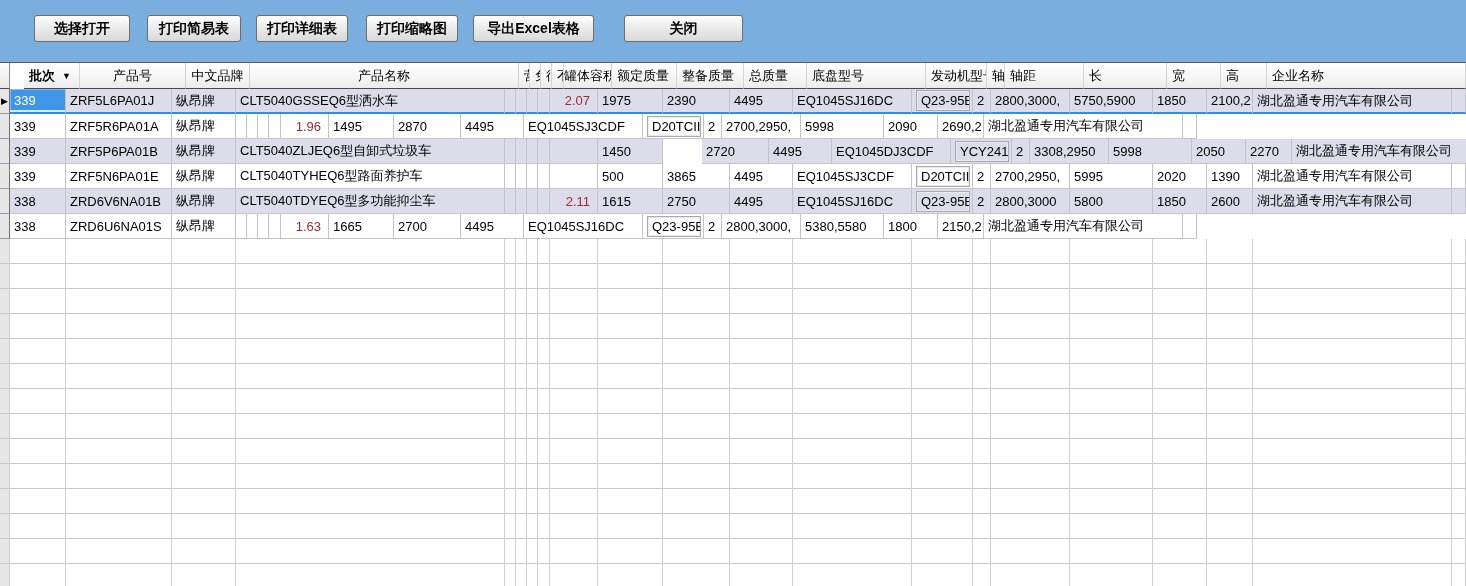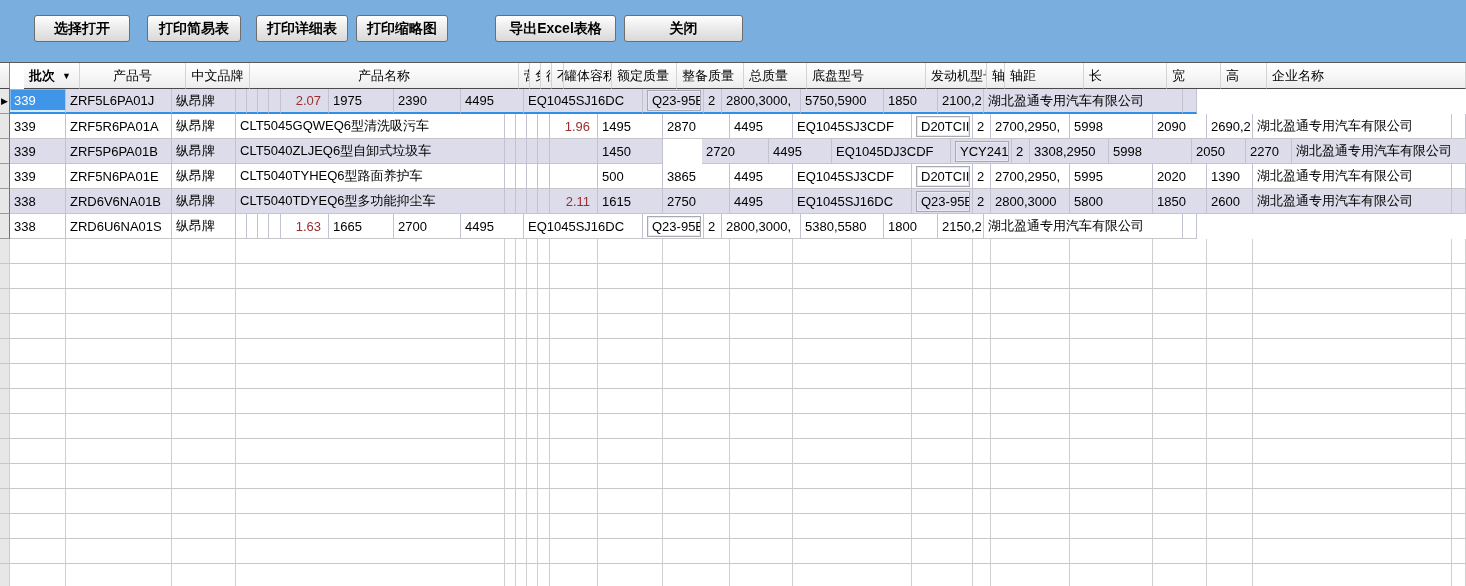--- a/index.html
+++ b/index.html
@@ -12,22 +12,22 @@
     background:linear-gradient(#ffffff,#ececec 45%,#d9d9d9);
     border:1px solid #6e6e6e;border-radius:3px;
     font-family:"Liberation Sans",sans-serif;font-size:14px;font-weight:bold;color:#000;
     display:flex;align-items:center;justify-content:center;cursor:default;
     box-shadow:0 1px 0 rgba(255,255,255,.4) inset;
     box-sizing:border-box;padding:0;
   }
   .btn-open{left:34px;width:96px;}
   .btn-simple{left:147px;width:94px;}
   .btn-detail{left:256px;width:92px;}
-  .btn-thumb{left:356px;width:92px;}
-  .btn-excel{left:495px;width:121px;}
+  .btn-thumb{left:366px;width:92px;}
+  .btn-excel{left:473px;width:121px;}
   .btn-close{left:624px;width:119px;}
 
   
   .grid{position:absolute;left:0;top:62px;width:1466px;height:524px;background:#fff;
         border-top:1px solid #5a5a5a;box-sizing:border-box;overflow:hidden;}
   .hrow{display:flex;height:26px;}
   .hcell{
     box-sizing:border-box;height:26px;
     background:linear-gradient(#ffffff,#f6f6f6 55%,#ececec);
     border-right:1px solid #d4d4d4;border-bottom:1px solid #4a4a4a;
@@ -150,20 +150,21 @@
           <span></span>
         </div>
       </div>
       <div class="row stripe focus">
         <div class="cell selcol" style="width: 10px; min-width: 10px;">
           <span class="arrow">▶</span>
         </div>
         <div class="cell cur" style="width: 56px; min-width: 56px;">339</div>
         <div class="cell" style="width: 106px; min-width: 106px;">ZRF5L6PA01J</div>
         <div class="cell" style="width: 64px; min-width: 64px;">纵昂牌</div>
+        <div class="cell" style="width: 269px; min-width: 269px;">CLT5040GSSEQ6型洒水车</div>
         <div class="cell" style="width: 11px; min-width: 11px;"></div>
         <div class="cell" style="width: 11px; min-width: 11px;"></div>
         <div class="cell" style="width: 11px; min-width: 11px;"></div>
         <div class="cell" style="width: 12px; min-width: 12px;"></div>
         <div class="cell red" style="width: 48px; min-width: 48px;">2.07</div>
         <div class="cell" style="width: 65px; min-width: 65px;">1975</div>
         <div class="cell" style="width: 67px; min-width: 67px;">2390</div>
         <div class="cell" style="width: 63px; min-width: 63px;">4495</div>
         <div class="cell" style="width: 119px; min-width: 119px;">EQ1045SJ16DC</div>
         <div class="cell" style="width: 61px; min-width: 61px;">
@@ -175,21 +176,20 @@
         <div class="cell" style="width: 54px; min-width: 54px;">1850</div>
         <div class="cell" style="width: 46px; min-width: 46px;">2100,2</div>
         <div class="cell" style="width: 199px; min-width: 199px;">湖北盈通专用汽车有限公司</div>
         <div class="cell" style="width: 14px; min-width: 14px;"></div>
       </div>
       <div class="row plain">
         <div class="cell selcol" style="width: 10px; min-width: 10px;"></div>
         <div class="cell" style="width: 56px; min-width: 56px;">339</div>
         <div class="cell" style="width: 106px; min-width: 106px;">ZRF5R6PA01A</div>
         <div class="cell" style="width: 64px; min-width: 64px;">纵昂牌</div>
-        <div class="cell" style="width: 269px; min-width: 269px;">CLT5045GQWEQ6型清洗吸污车</div>
         <div class="cell" style="width: 11px; min-width: 11px;"></div>
         <div class="cell" style="width: 11px; min-width: 11px;"></div>
         <div class="cell" style="width: 11px; min-width: 11px;"></div>
         <div class="cell" style="width: 12px; min-width: 12px;"></div>
         <div class="cell red" style="width: 48px; min-width: 48px;">1.96</div>
         <div class="cell" style="width: 65px; min-width: 65px;">1495</div>
         <div class="cell" style="width: 67px; min-width: 67px;">2870</div>
         <div class="cell" style="width: 63px; min-width: 63px;">4495</div>
         <div class="cell" style="width: 119px; min-width: 119px;">EQ1045SJ3CDF</div>
         <div class="cell" style="width: 61px; min-width: 61px;">

